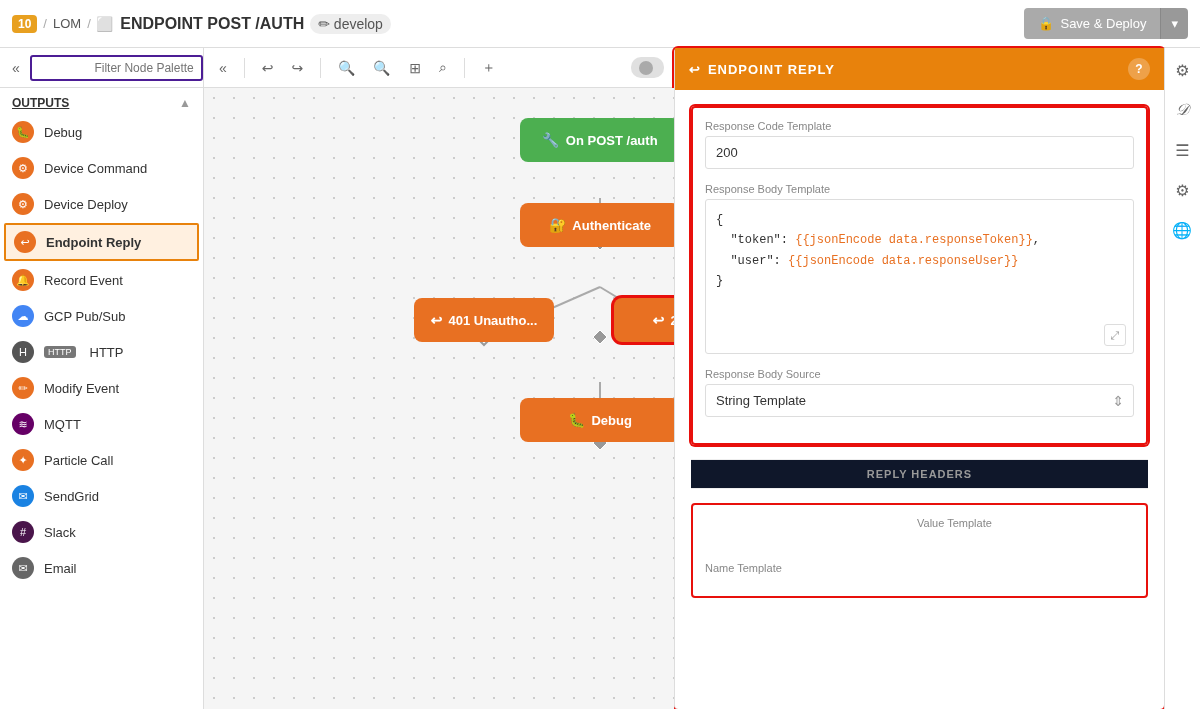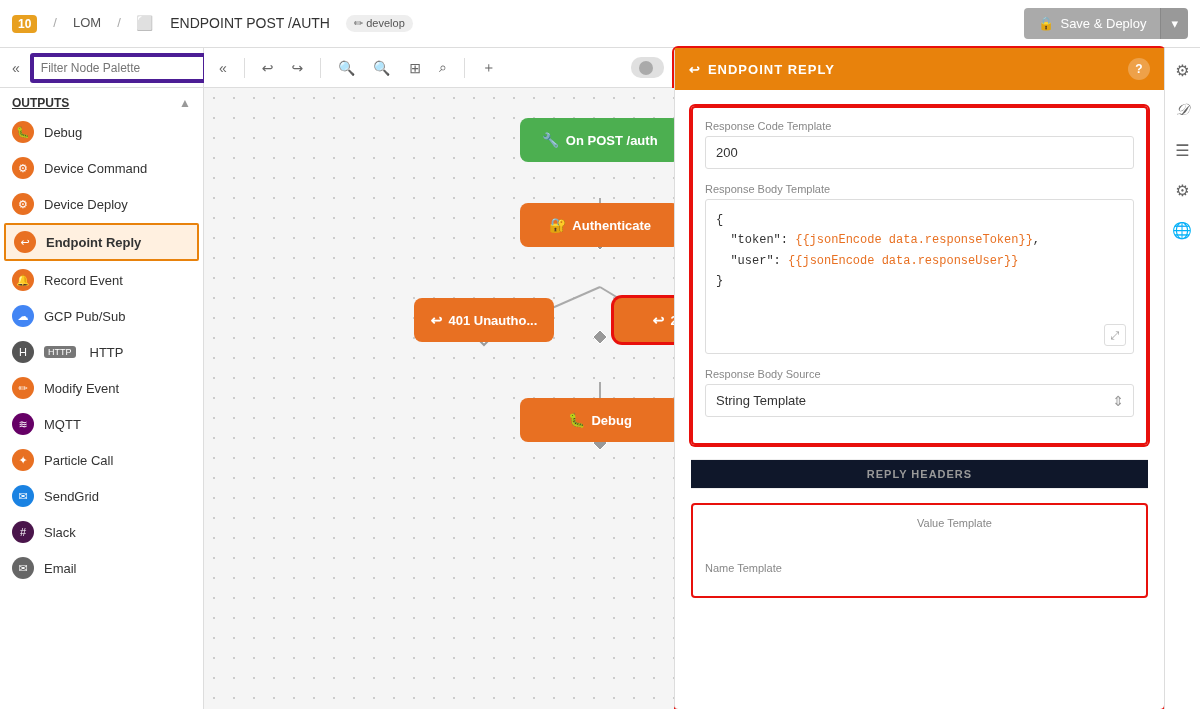--- a/index.html
+++ b/index.html
@@ -8,25 +8,25 @@
     
     .topbar {
       height: 48px;
       background: #fff;
       border-bottom: 1px solid #ddd;
       display: flex;
       align-items: center;
       padding: 0 12px;
       justify-content: space-between;
     }
-    .topbar-left { display: flex; align-items: flex-start; gap: 16px; font-size: 13px; color: #555; }
+    .topbar-left { display: flex; align-items: center; gap: 6px; font-size: 13px; color: #555; }
     .topbar-badge { background: #e8a020; color: #fff; border-radius: 4px; padding: 2px 6px; font-size: 12px; font-weight: bold; }
     .topbar-sep { color: #aaa; }
-    .topbar-title { font-weight: 400; color: #333; font-size: 14px; }
-    .topbar-branch { background: #eee; border-radius: 10px; padding: 2px 8px; font-size: 11px; color: #555; cursor: pointer; }
+    .topbar-title { font-weight: 700; color: #333; font-size: 16px; }
+    .topbar-branch { background: #eee; border-radius: 10px; padding: 2px 8px; font-size: 14px; color: #555; cursor: pointer; }
     .topbar-right { display: flex; align-items: center; gap: 0; }
     .save-deploy-btn {
       background: #aaa;
       color: #fff;
       border: none;
       padding: 8px 14px;
       font-size: 13px;
       cursor: pointer;
       border-radius: 4px 0 0 4px;
       display: flex; align-items: center; gap: 6px;
@@ -56,21 +56,21 @@
     }
     .sidebar-toolbar {
       height: 40px;
       border-bottom: 1px solid #ddd;
       display: flex;
       align-items: center;
       padding: 0 8px;
       gap: 6px;
     }
     .sidebar-collapse-btn { background: none; border: none; cursor: pointer; color: #666; font-size: 14px; padding: 2px 4px; }
-    .sidebar-filter { flex: 1; border: 4px solid #4c1d95; border-radius: 3px; padding: 4px 7px; font-size: 12px; color: #999; }
+    .sidebar-filter { flex: 1; border: 2px solid #4c1d95; border-radius: 3px; padding: 4px 7px; font-size: 12px; color: #999; text-align: right; }
     .sidebar-section { padding: 8px 12px 4px; display: flex; align-items: center; justify-content: space-between; }
     .sidebar-section-label { font-size: 12px; font-weight: 600; color: #333; text-transform: uppercase; text-decoration: underline; }
     .sidebar-section-collapse { background: none; border: none; cursor: pointer; font-size: 12px; color: #999; }
 
     .sidebar-item {
       display: flex; align-items: center; gap: 10px;
       padding: 7px 12px;
       cursor: pointer;
       color: #333;
       font-size: 13px;

